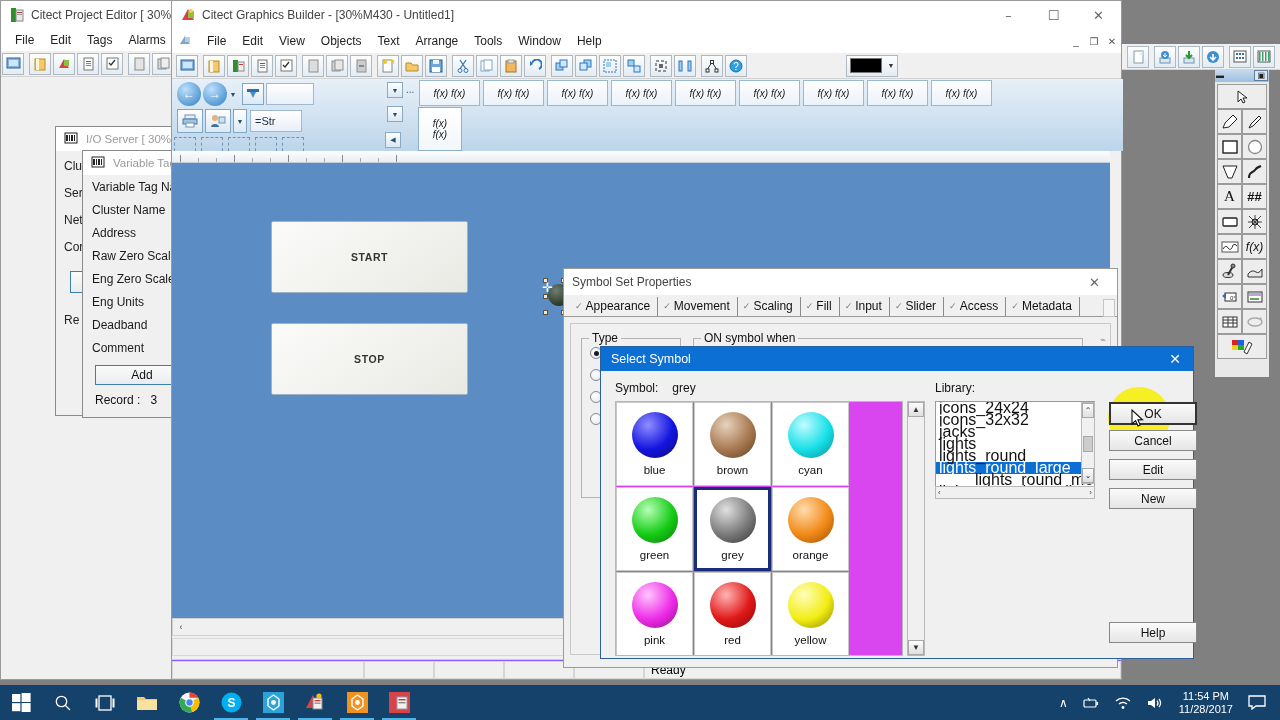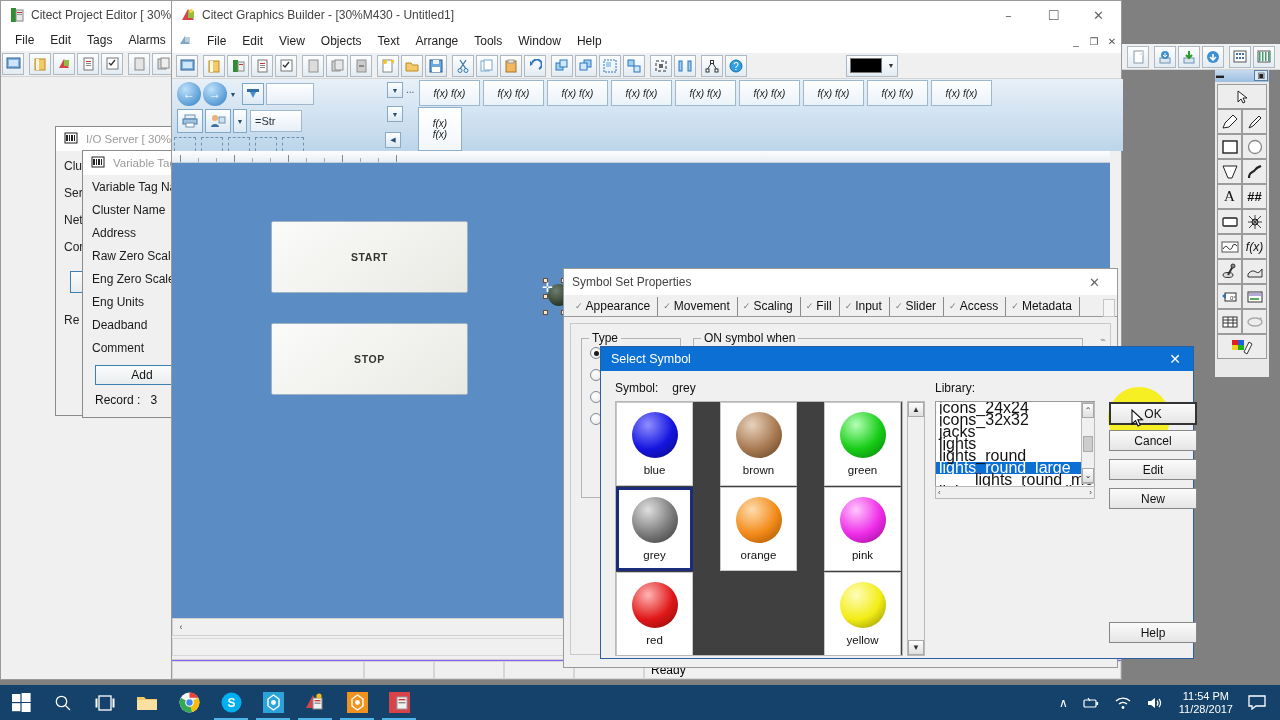--- a/index.html
+++ b/index.html
@@ -121,21 +121,21 @@
   #selSymbol { left: 600px; top: 346px; width: 594px; height: 313px;
     background:#f0f0f0; border:1px solid #2a5fa0; }
   #selSymbol .ss-title {
     height:24px; background:#0b6fd4; display:flex; align-items:center;
     padding-left:10px; color:#fff; font-size:12.5px;
   }
   #selSymbol .ss-close { margin-left:auto; width:36px; height:24px; display:flex;
     align-items:center; justify-content:center; color:#fff; font-size:14px; }
   .symlabel { font-size:12px; color:#111; }
   .symgrid { position:absolute; left:14px; top:42px; width:288px; height:255px;
-    background:#404040; border:1px solid #b9b9b9; display:flex; flex-wrap:wrap; overflow:hidden;justify-content:space-between; }
+    background:#d946ef; border:1px solid #b9b9b9; display:flex; flex-wrap:wrap; overflow:hidden; }
   .symcell { width:77px; height:84px; background:#fff; border:1px solid #c8c8c8; margin:0 1px 1px 0;
     display:flex; flex-direction:column; align-items:center; justify-content:flex-start; }
   .symcell.sel { border:3px solid #1b2d7a; }
   .symcell .ball { width:46px; height:46px; border-radius:50%; margin-top:9px; }
   .symcell .cap { font-size:11.5px; color:#111; margin-top:6px; }
   .vscroll { position:absolute; width:15px; background:#f0f0f0; border:1px solid #b9b9b9; }
   .vsbtn { height:15px; background: linear-gradient(#fdfdfd,#dfdfdf); border:1px solid #a9a9a9;
     display:flex; align-items:center; justify-content:center; font-size:8px; color:#333; }
   .listbox { position:absolute; background:#fff; border:1px solid #9b9b9b; overflow:hidden; }
   .listbox .li { font-size:16px; padding:0 3px; line-height:12px; color:#111; white-space:nowrap; }
@@ -885,20 +885,24 @@
     <div class="symgrid" style="top:54px;">
       <div class="symcell">
         <div class="ball" style="background: radial-gradient(circle at 35% 28%, #8f8fff 0%, #1414e0 55%, #0a0a70 100%);"></div>
         <div class="cap">blue</div>
       </div>
       <div class="symcell">
         <div class="ball" style="background: radial-gradient(circle at 35% 28%, #e8d2bd 0%, #a87a52 55%, #5c3c20 100%);"></div>
         <div class="cap">brown</div>
       </div>
       <div class="symcell">
+        <div class="ball" style="background: radial-gradient(circle at 35% 28%, #c2fbff 0%, #18e0e8 55%, #0a8a90 100%);"></div>
+        <div class="cap">cyan</div>
+      </div>
+      <div class="symcell">
         <div class="ball" style="background: radial-gradient(circle at 35% 28%, #b6ffb6 0%, #16cc16 55%, #0a7a0a 100%);"></div>
         <div class="cap">green</div>
       </div>
 
       <div class="symcell sel">
         <div class="ball" style="background: radial-gradient(circle at 35% 28%, #e0e0e0 0%, #7b7b7b 55%, #323232 100%); margin-top:7px;"></div>
         <div class="cap">grey</div>
       </div>
       <div class="symcell">
         <div class="ball" style="background: radial-gradient(circle at 35% 28%, #ffdcae 0%, #f28a18 55%, #9a4e04 100%);"></div>

